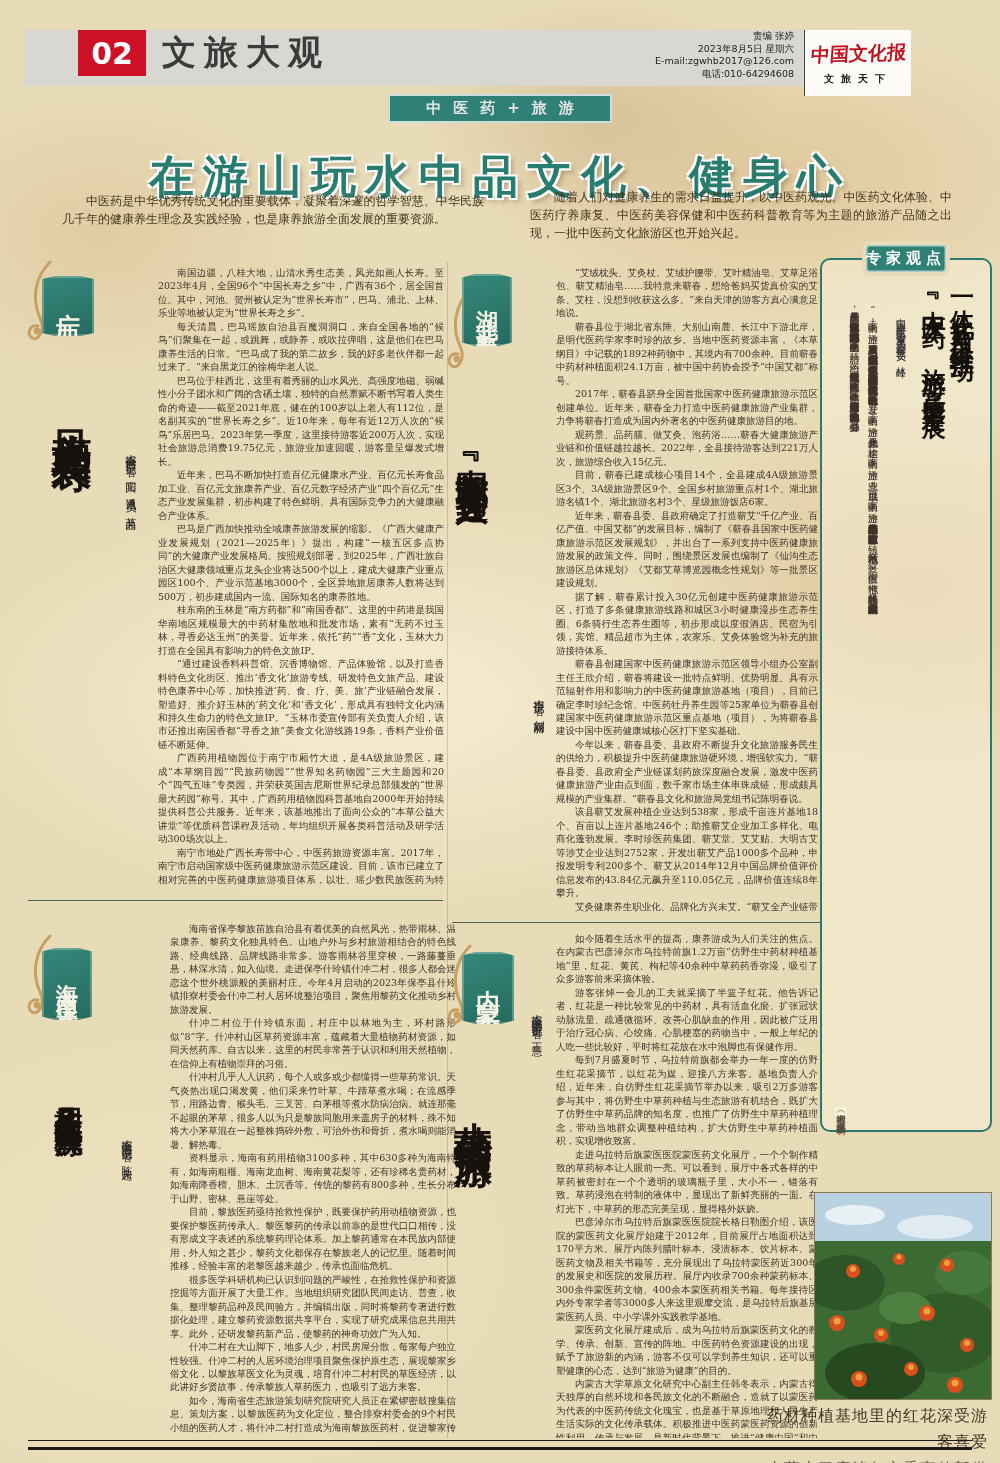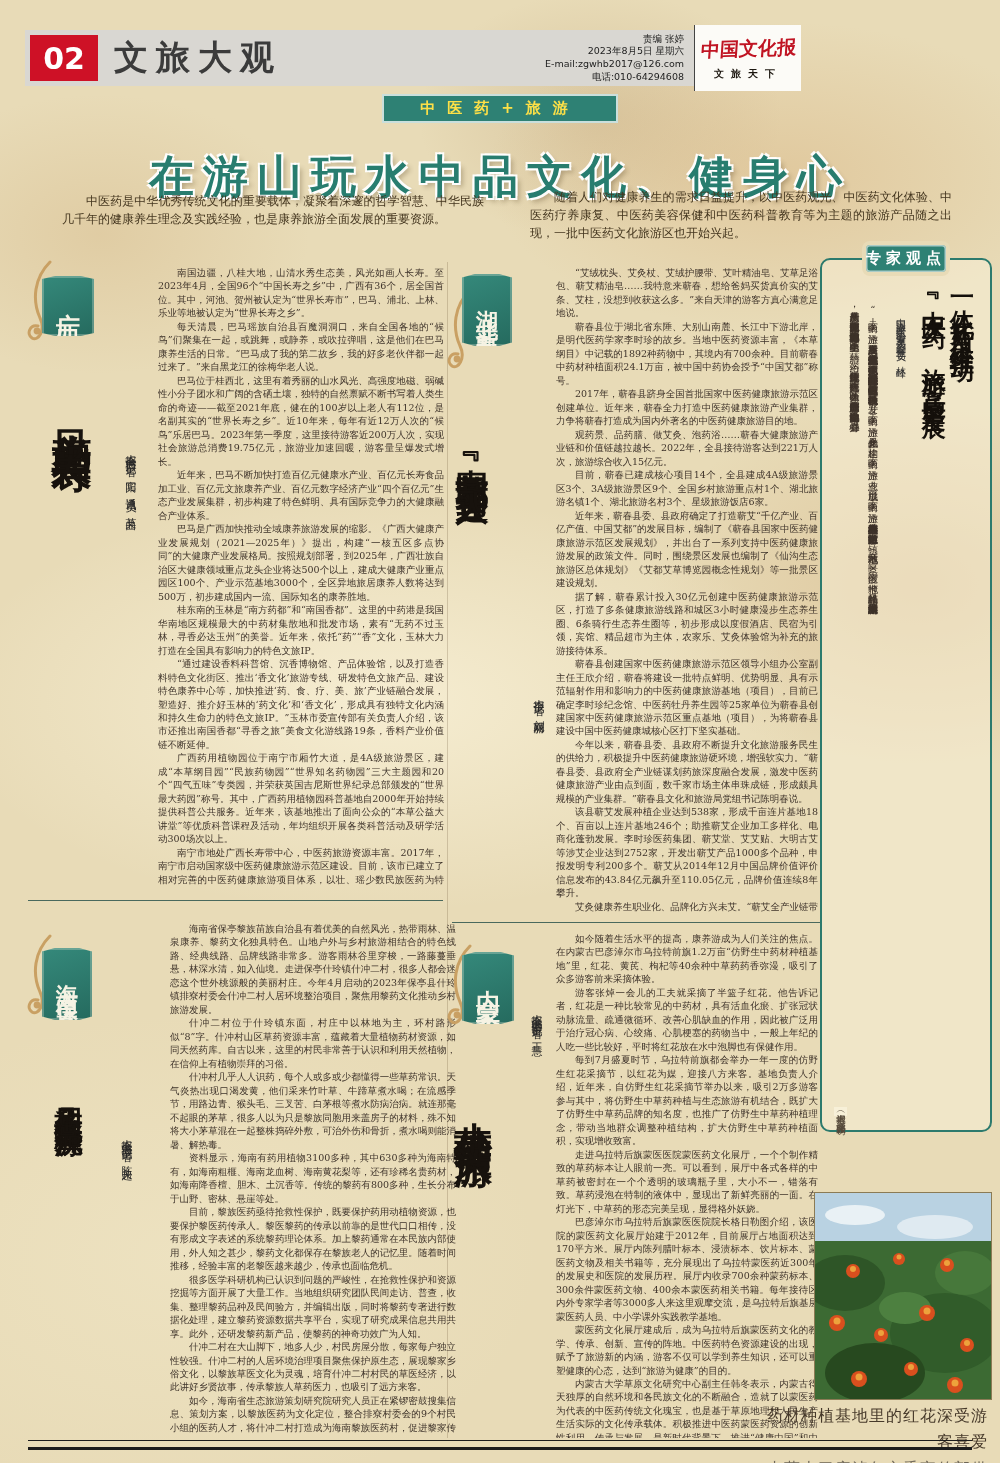--- a/index.html
+++ b/index.html
@@ -8,33 +8,33 @@
     background-image:
       radial-gradient(620px 300px at 38% 48%, rgba(248,240,214,.85), rgba(248,240,214,0) 70%),
       radial-gradient(420px 220px at 78% 12%, rgba(210,166,110,.35), rgba(210,166,110,0) 70%),
       radial-gradient(380px 260px at 92% 40%, rgba(196,150,96,.28), rgba(196,150,96,0) 72%),
       radial-gradient(300px 200px at 10% 16%, rgba(205,170,118,.30), rgba(205,170,118,0) 70%),
       radial-gradient(500px 340px at 18% 86%, rgba(240,230,198,.6), rgba(240,230,198,0) 72%),
       radial-gradient(260px 180px at 60% 8%, rgba(171,138,92,.25), rgba(171,138,92,0) 70%);
     font-family:"DejaVu Serif","Liberation Serif",serif;}
   .abs{position:absolute;}
   
-  .header{left:25px;top:30px;width:776px;height:56px;background:#d9d7d2;display:flex;align-items:center;}
+  .header{left:25px;top:30px;width:838px;height:56px;background:#d9d7d2;display:flex;align-items:flex-start;padding-left:48px;}
   .pagenum{width:68px;height:46px;margin-left:5px;background:#ce1126;color:#fff;
     font:700 30px "DejaVu Sans","Liberation Sans",sans-serif;display:flex;align-items:center;justify-content:center;}
   .section-title{font:900 34px "DejaVu Sans","Liberation Sans",sans-serif;color:#3b3b3b;letter-spacing:8px;margin-left:16px;}
   .header-info{margin-left:auto;text-align:right;font:9.5px/1.32 "DejaVu Sans","Liberation Sans",sans-serif;color:#1d1d1d;padding-right:10px;}
   .masthead{width:106px;height:66px;background:#fcfbf7;border-left:1px solid #444;
     display:flex;flex-direction:column;align-items:center;justify-content:center;}
   .masthead-name{color:#c01423;font:900 19px "DejaVu Serif",serif;transform:skewX(-6deg) rotate(-2deg);white-space:nowrap;}
   .masthead-sub{font:700 10px "DejaVu Sans",sans-serif;color:#1c1710;letter-spacing:7px;margin-top:5px;}
   
   .lead{left:0;top:94px;width:1000px;text-align:center;}
-  .kicker{display:inline-block;background:#2e8174;color:#fde047;font:700 15px "DejaVu Sans",sans-serif;
-    letter-spacing:12px;padding:5px 38px 5px 38px;box-shadow:inset 0 0 0 2px rgba(255,255,255,.75);}
+  .kicker{display:inline-block;background:#2e8174;color:#e5e5e5;font:700 15px "DejaVu Sans",sans-serif;
+    letter-spacing:12px;padding:5px 26px 5px 38px;box-shadow:inset 0 0 0 2px rgba(255,255,255,.75);}
   .headline{margin-top:24px;font:900 45px "DejaVu Sans","Liberation Sans",sans-serif;color:#287d6f;letter-spacing:9px;
     text-shadow:2px 2px 0 rgba(255,255,255,.95),-2px -2px 0 rgba(255,255,255,.95),2px -2px 0 rgba(255,255,255,.95),
       -2px 2px 0 rgba(255,255,255,.95),4px 4px 5px rgba(60,40,10,.3);}
   
   .intro{left:58px;top:188px;width:898px;height:74px;column-count:2;column-gap:38px;column-fill:auto;
     font-size:12px;line-height:1.5;color:#44361f;text-align:justify;overflow:hidden;}
   .intro p{margin:4px;text-indent:2em;}
   
   .plaque{background:linear-gradient(160deg,#35897b,#256a5e);color:#f6f3e4;writing-mode:vertical-rl;text-orientation:upright;
     font-family:"DejaVu Sans","Liberation Sans",sans-serif;font-weight:700;text-align:center;line-height:1;

